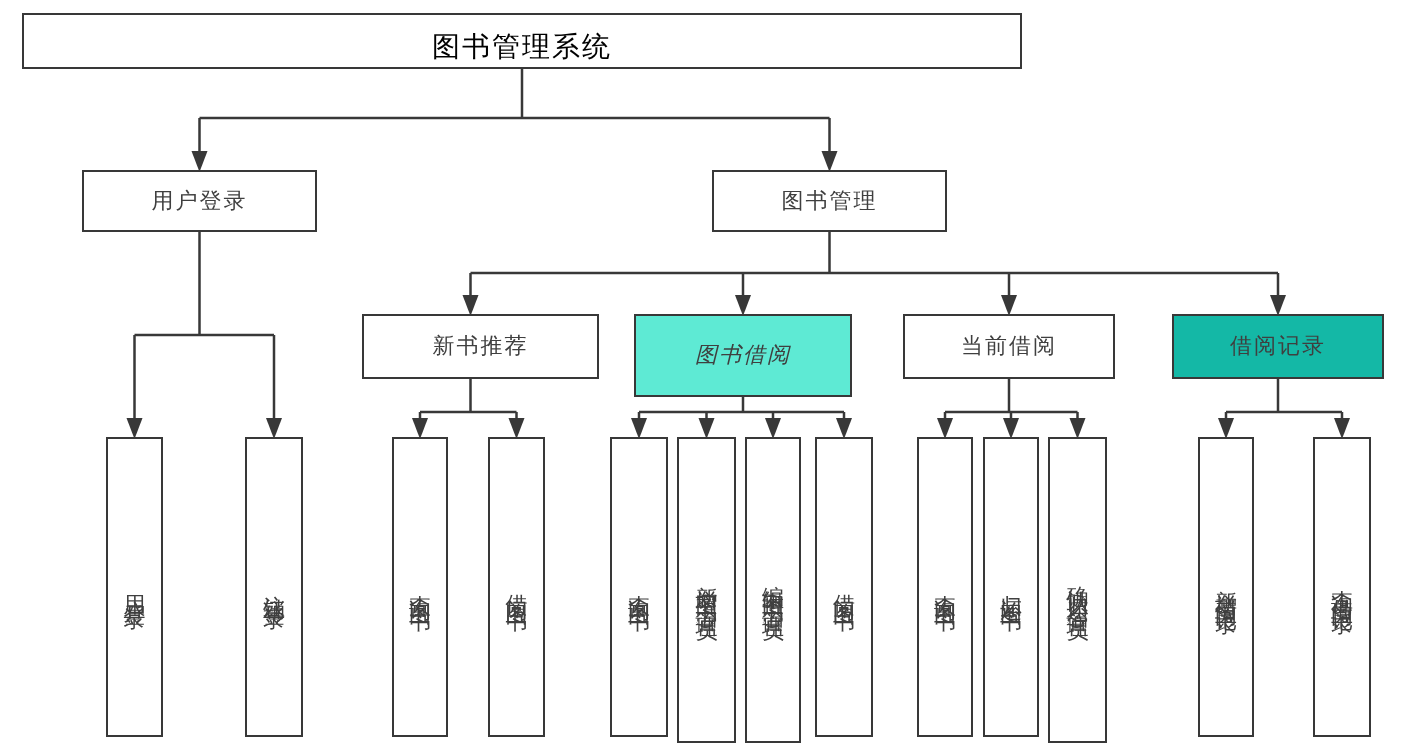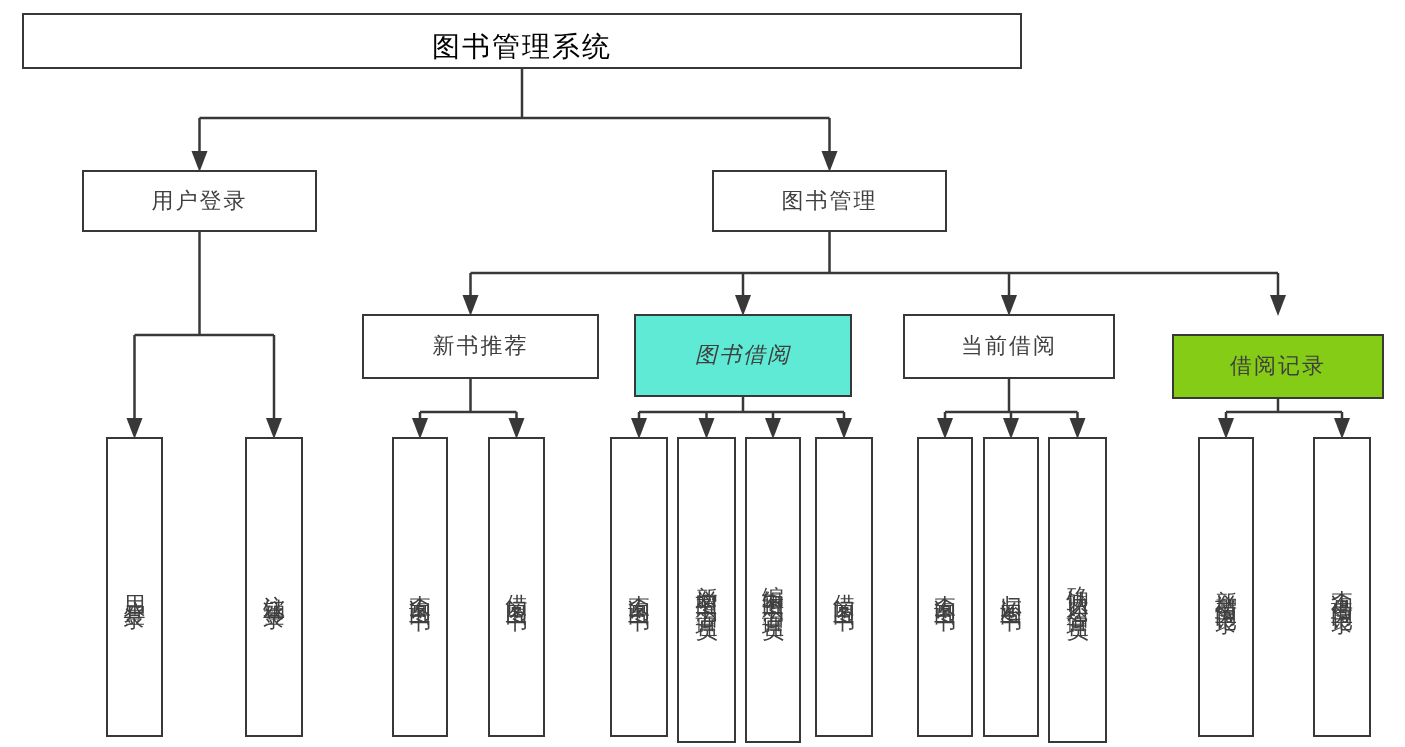--- a/index.html
+++ b/index.html
@@ -97,21 +97,21 @@
       </div>
       <div class="node node-h" style="left: 362px; top: 314px; width: 237px; height: 65px; border-color: rgb(56, 56, 56); background: rgb(255, 255, 255);">
         <span class="node-label" style="color: rgb(63, 63, 63);">新书推荐</span>
       </div>
       <div class="node node-h" style="left: 634px; top: 314px; width: 218px; height: 83px; border-color: rgb(56, 56, 56); background: #5eead4; font-style: italic;">
         <span class="node-label" style="color: rgb(63, 63, 63);">图书借阅</span>
       </div>
       <div class="node node-h" style="left: 903px; top: 314px; width: 212px; height: 65px; border-color: rgb(56, 56, 56); background: rgb(255, 255, 255);">
         <span class="node-label" style="color: rgb(63, 63, 63);">当前借阅</span>
       </div>
-      <div class="node node-h" style="left: 1172px; top: 314px; width: 212px; height: 65px; border-color: rgb(56, 56, 56); background: #84cc16; margin-top: 20px;">
+      <div class="node node-h" style="left: 1172px; top: 314px; width: 212px; height: 65px; border-color: rgb(56, 56, 56); background: #14b8a6;">
         <span class="node-label" style="color: rgb(63, 63, 63);">借阅记录</span>
       </div>
       <div class="node node-v" style="left: 106px; top: 437px; width: 57px; height: 300px; border-color: rgb(56, 56, 56); background: rgb(255, 255, 255);">
         <span class="node-label" style="color: rgb(63, 63, 63);">用户登录</span>
       </div>
       <div class="node node-v" style="left: 245px; top: 437px; width: 58px; height: 300px; border-color: rgb(56, 56, 56); background: rgb(255, 255, 255);">
         <span class="node-label" style="color: rgb(63, 63, 63);">注销登录</span>
       </div>
       <div class="node node-v" style="left: 392px; top: 437px; width: 56px; height: 300px; border-color: rgb(56, 56, 56); background: rgb(255, 255, 255);">
         <span class="node-label" style="color: rgb(63, 63, 63);">查询图书</span>

